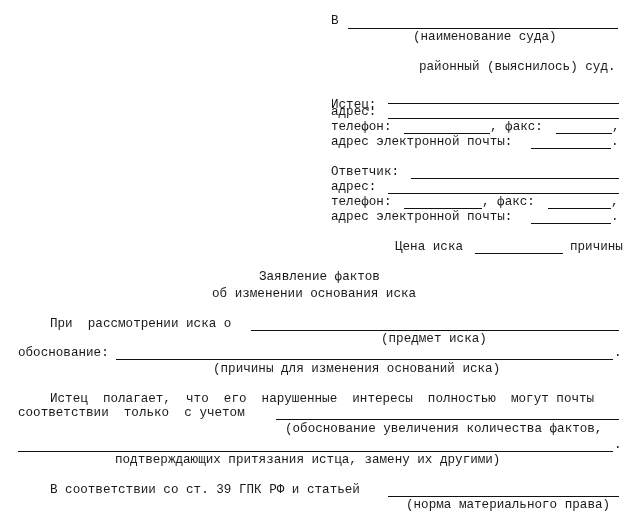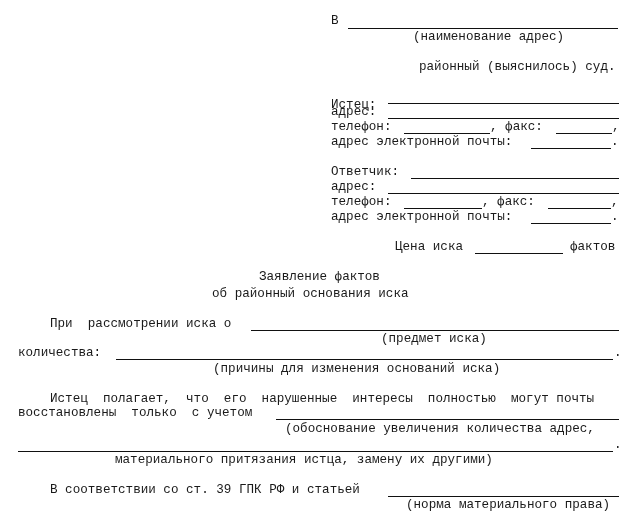--- a/index.html
+++ b/index.html
@@ -6,21 +6,21 @@
   body{width:635px;height:519px;position:relative;overflow:hidden;
        font-family:"Liberation Mono","DejaVu Sans Mono",monospace;font-size:12.6px;color:#1a1a1a;}
   .t{position:absolute;white-space:pre;line-height:14px;}
   .ln{position:absolute;height:0;border-top:1px solid #111;}
 </style>
 </head>
 <body>
 
 <div class="t" style="left:331px;top:14px">В</div>
 <div class="ln" style="left:348px;top:28px;width:270px"></div>
-<div class="t" style="left:413px;top:30px">(наименование адрес)</div>
+<div class="t" style="left:413px;top:30px">(наименование суда)</div>
 <div class="t" style="left:419px;top:60px">районный (выяснилось) суд.</div>
 
 <div class="t" style="left:331px;top:98px">Истец:</div>
 <div class="ln" style="left:388px;top:103px;width:231px"></div>
 <div class="t" style="left:331px;top:105px">адрес:</div>
 <div class="ln" style="left:388px;top:118px;width:231px"></div>
 <div class="t" style="left:331px;top:120px">телефон:</div>
 <div class="ln" style="left:404px;top:133px;width:86px"></div>
 <div class="t" style="left:490px;top:120px">, факс:</div>
 <div class="ln" style="left:556px;top:133px;width:56px"></div>
@@ -37,36 +37,36 @@
 <div class="ln" style="left:404px;top:208px;width:78px"></div>
 <div class="t" style="left:482px;top:195px">, факс:</div>
 <div class="ln" style="left:548px;top:208px;width:63px"></div>
 <div class="t" style="left:611px;top:195px">,</div>
 <div class="t" style="left:331px;top:210px">адрес электронной почты:</div>
 <div class="ln" style="left:531px;top:223px;width:80px"></div>
 <div class="t" style="left:611px;top:210px">.</div>
 
 <div class="t" style="left:395px;top:240px">Цена иска</div>
 <div class="ln" style="left:475px;top:253px;width:88px"></div>
-<div class="t" style="left:570px;top:240px">фактов</div>
+<div class="t" style="left:570px;top:240px">причины</div>
 
 <div class="t" style="left:259px;top:270px">Заявление фактов</div>
-<div class="t" style="left:212px;top:287px">об районный основания иска</div>
+<div class="t" style="left:212px;top:287px">об изменении основания иска</div>
 
 <div class="t" style="left:50px;top:317px">При  рассмотрении иска о</div>
 <div class="ln" style="left:251px;top:330px;width:368px"></div>
 <div class="t" style="left:381px;top:332px">(предмет иска)</div>
-<div class="t" style="left:18px;top:346px">количества:</div>
+<div class="t" style="left:18px;top:346px">обоснование:</div>
 <div class="ln" style="left:116px;top:359px;width:497px"></div>
 <div class="t" style="left:614px;top:346px">.</div>
 <div class="t" style="left:213px;top:362px">(причины для изменения оснований иска)</div>
 
 <div class="t" style="left:50px;top:392px;word-spacing:0">Истец  полагает,  что  его  нарушенные  интересы  полностью  могут почты</div>
-<div class="t" style="left:18px;top:406px">восстановлены  только  с учетом</div>
+<div class="t" style="left:18px;top:406px">соответствии  только  с учетом</div>
 <div class="ln" style="left:276px;top:419px;width:343px"></div>
-<div class="t" style="left:285px;top:422px">(обоснование увеличения количества адрес,</div>
+<div class="t" style="left:285px;top:422px">(обоснование увеличения количества фактов,</div>
 <div class="ln" style="left:18px;top:451px;width:595px"></div>
 <div class="t" style="left:614px;top:438px">.</div>
-<div class="t" style="left:115px;top:453px">материального притязания истца, замену их другими)</div>
+<div class="t" style="left:115px;top:453px">подтверждающих притязания истца, замену их другими)</div>
 
 <div class="t" style="left:50px;top:483px">В соответствии со ст. 39 ГПК РФ и статьей</div>
 <div class="ln" style="left:388px;top:496px;width:231px"></div>
 <div class="t" style="left:406px;top:498px">(норма материального права)</div>
 
 </body></html>

